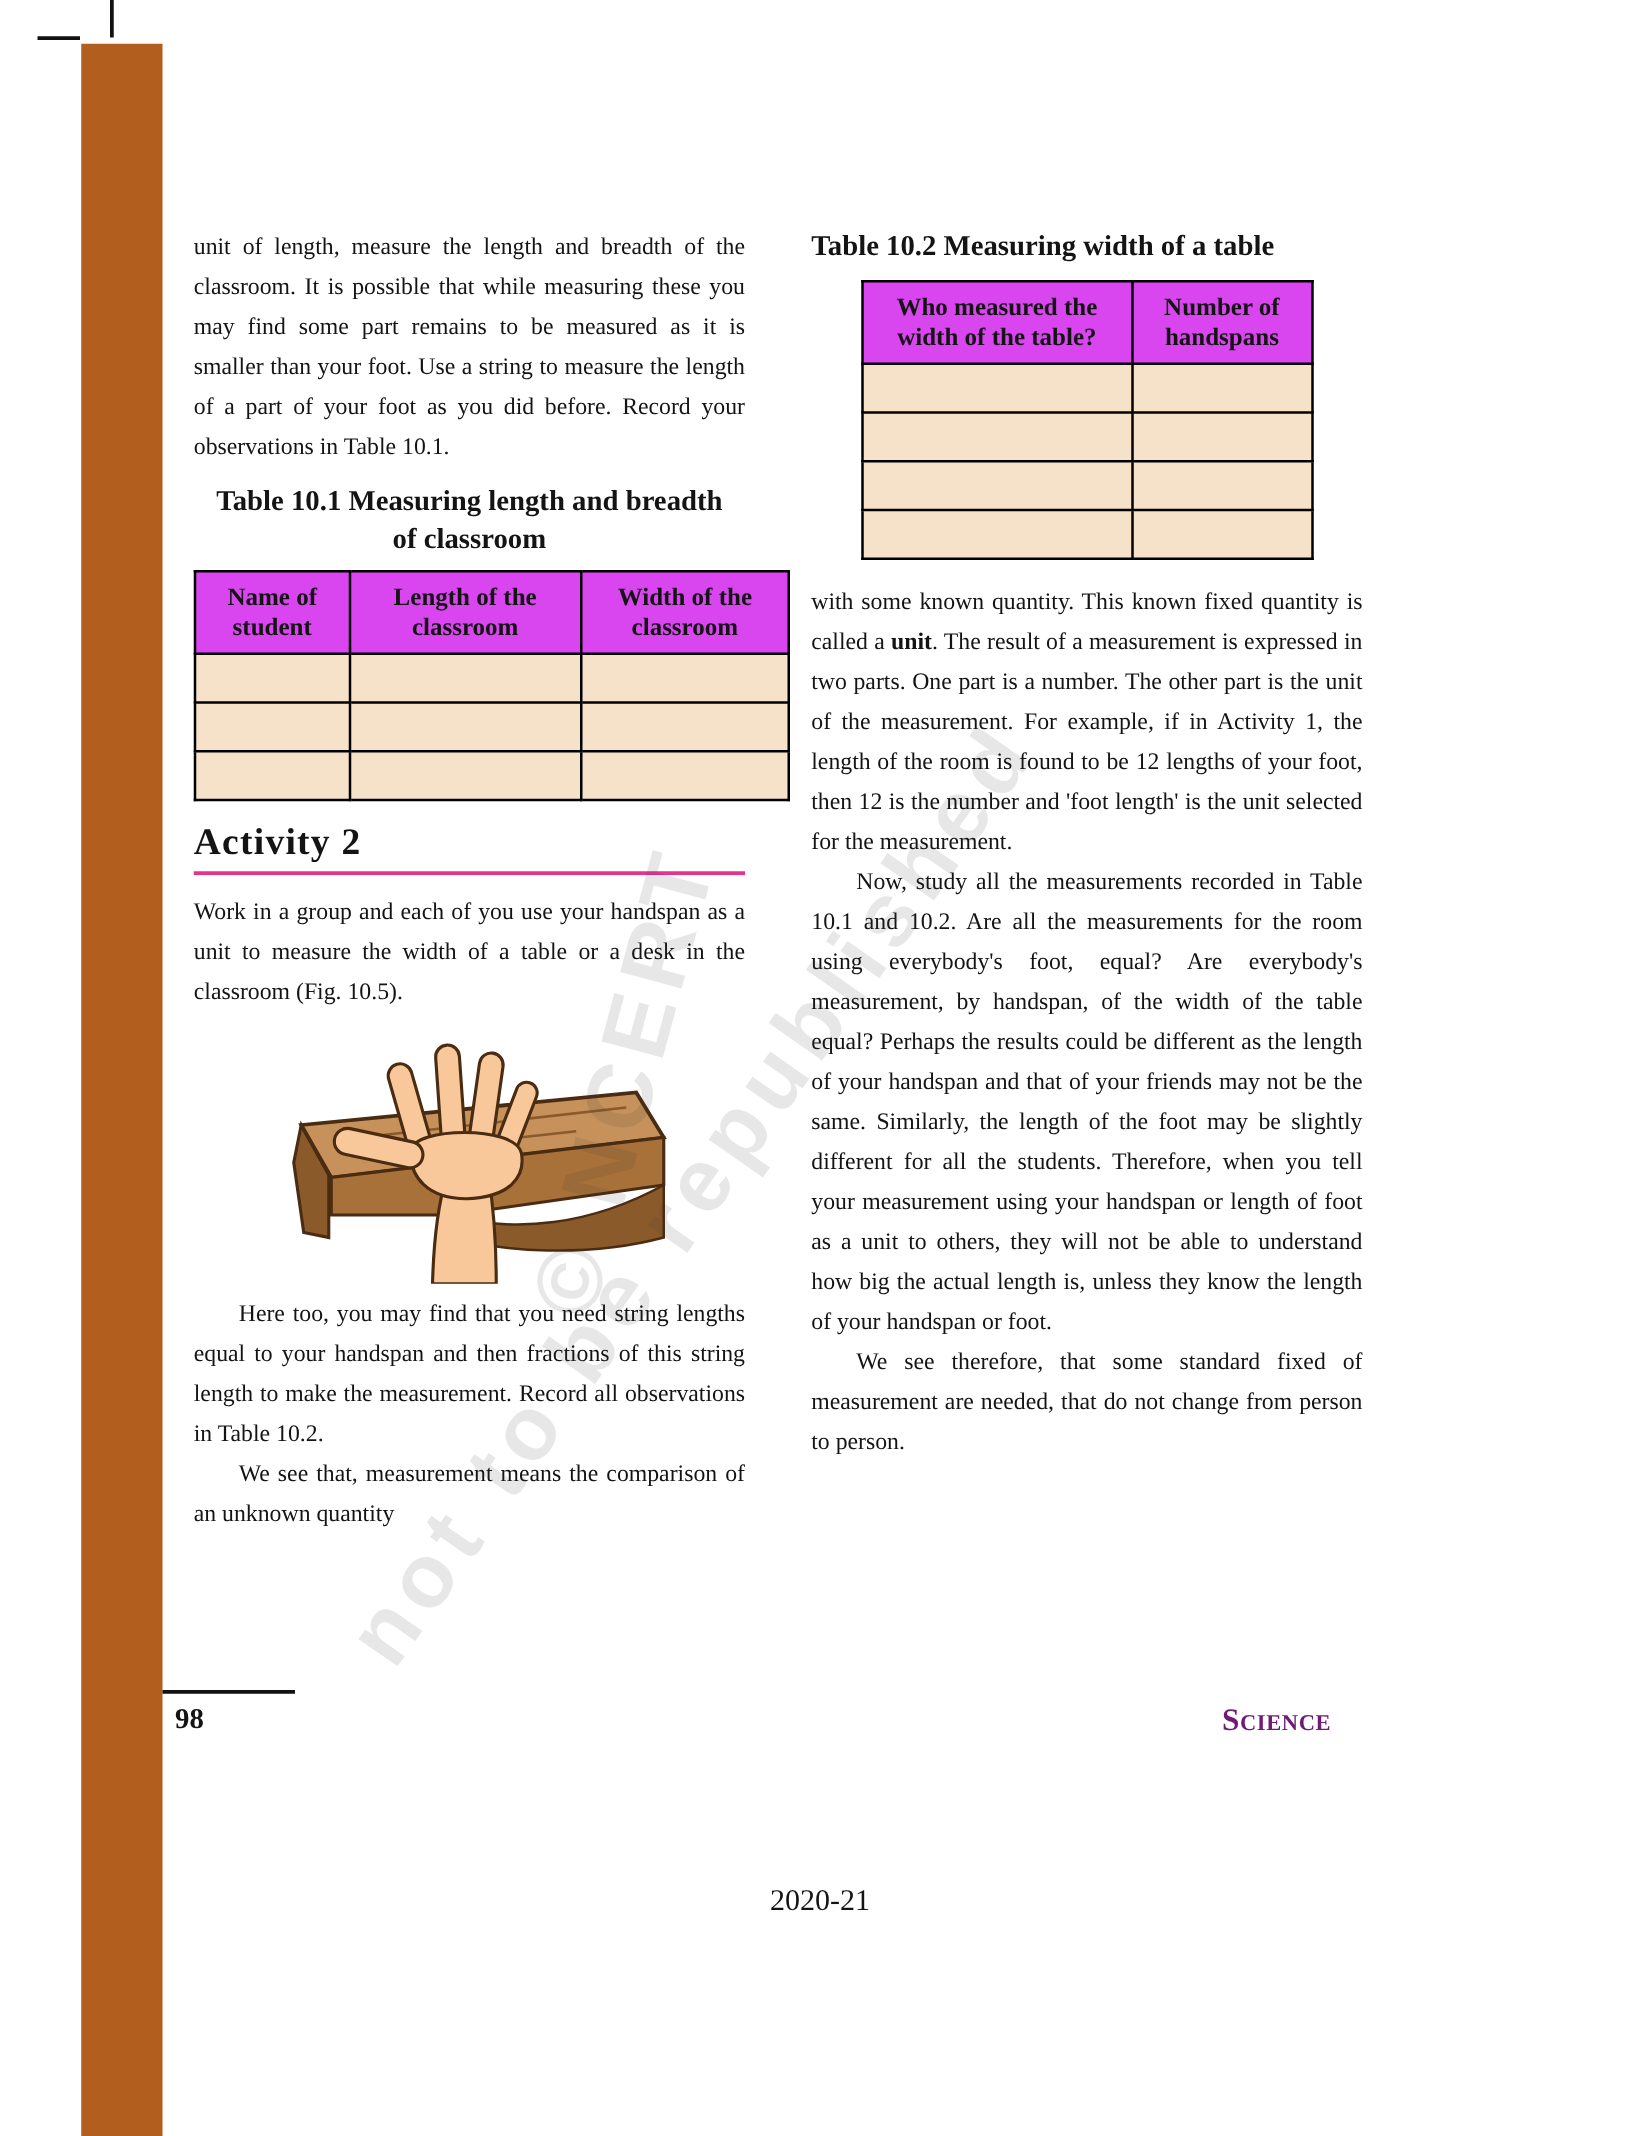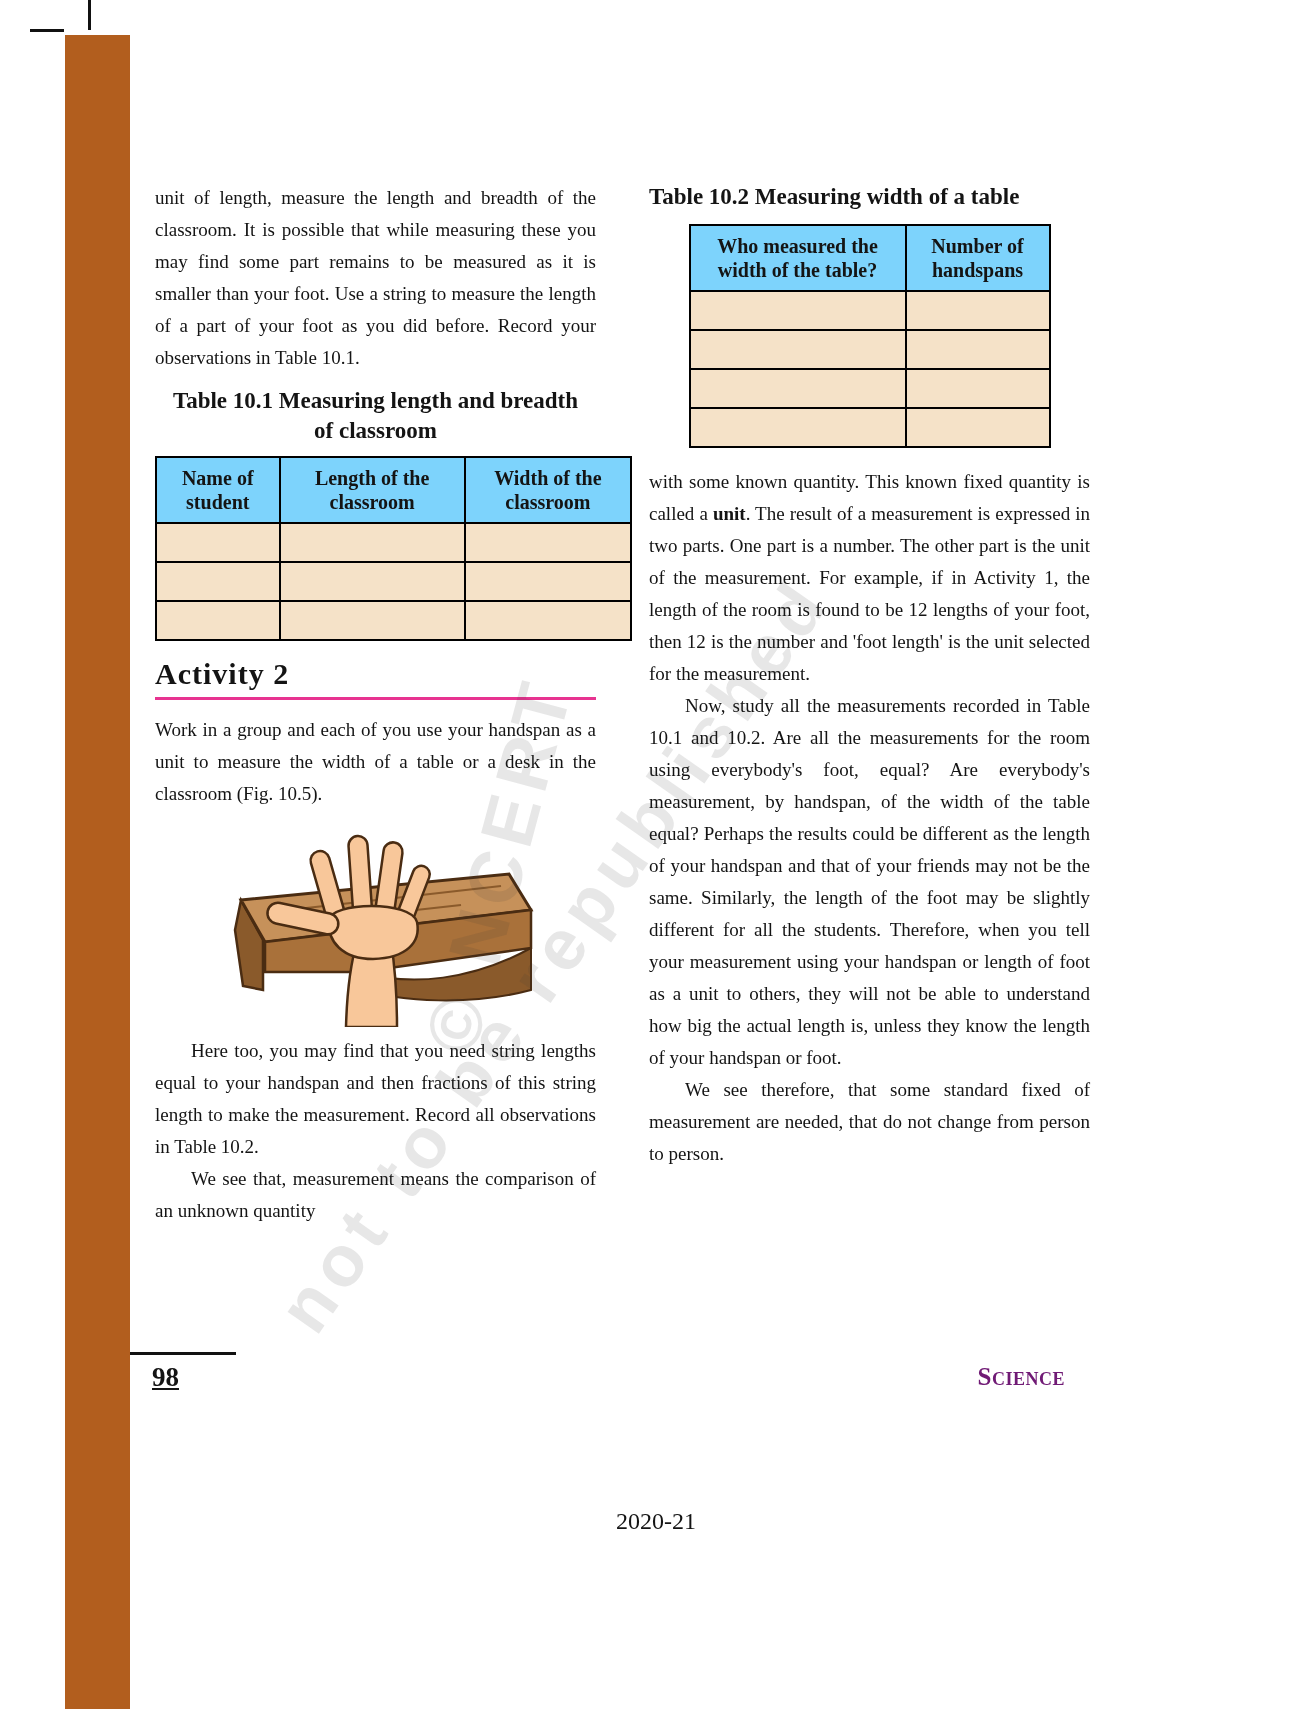--- a/index.html
+++ b/index.html
@@ -49,21 +49,21 @@
     text-align: center;
   }
   .table-title.left-align { text-align: left; margin: 0 0 12px; }
 
   table.dtable {
     border-collapse: collapse;
     border: 2.5px solid #000;
   }
   table.dtable th, table.dtable td { border: 2px solid #000; }
   table.dtable th {
-    background: #7dd3fc;
+    background: #d946ef;
     font-size: 20px;
     line-height: 24px;
     font-weight: bold;
     text-align: center;
     padding: 8px 6px;
   }
   table.dtable td { background: #f5e2c8; height: 39px; }
   table.t1 { width: 477px; margin: 0 0 10px 0; }
   table.t1 th:nth-child(1) { width: 26%; }
   table.t1 th:nth-child(2) { width: 39%; }
@@ -94,22 +94,22 @@
   }
   p.caption .cap-label { font-weight: bold; font-style: italic; }
   p.caption .cap-text { font-style: italic; }
 
   
   .footer-line {
     position: absolute; left: 130px; top: 1352px;
     width: 106px; height: 2.5px; background: #111; z-index: 1;
   }
   .page-num {
-    position: absolute; left: 152px; top: 1362px;
-    font-size: 27px; font-weight: bold; z-index: 1; text-decoration: underline;
+    position: absolute; left: 140px; top: 1362px;
+    font-size: 23px; font-weight: bold; z-index: 1;
   }
   .brand {
     position: absolute; right: 247px; top: 1363px;
     font-size: 25px; font-weight: 600;
     font-variant: small-caps;
     letter-spacing: 0.5px;
     color: #701a75; z-index: 1;
   }
   .year {
     position: absolute; left: 0; right: 0; top: 1508px;

